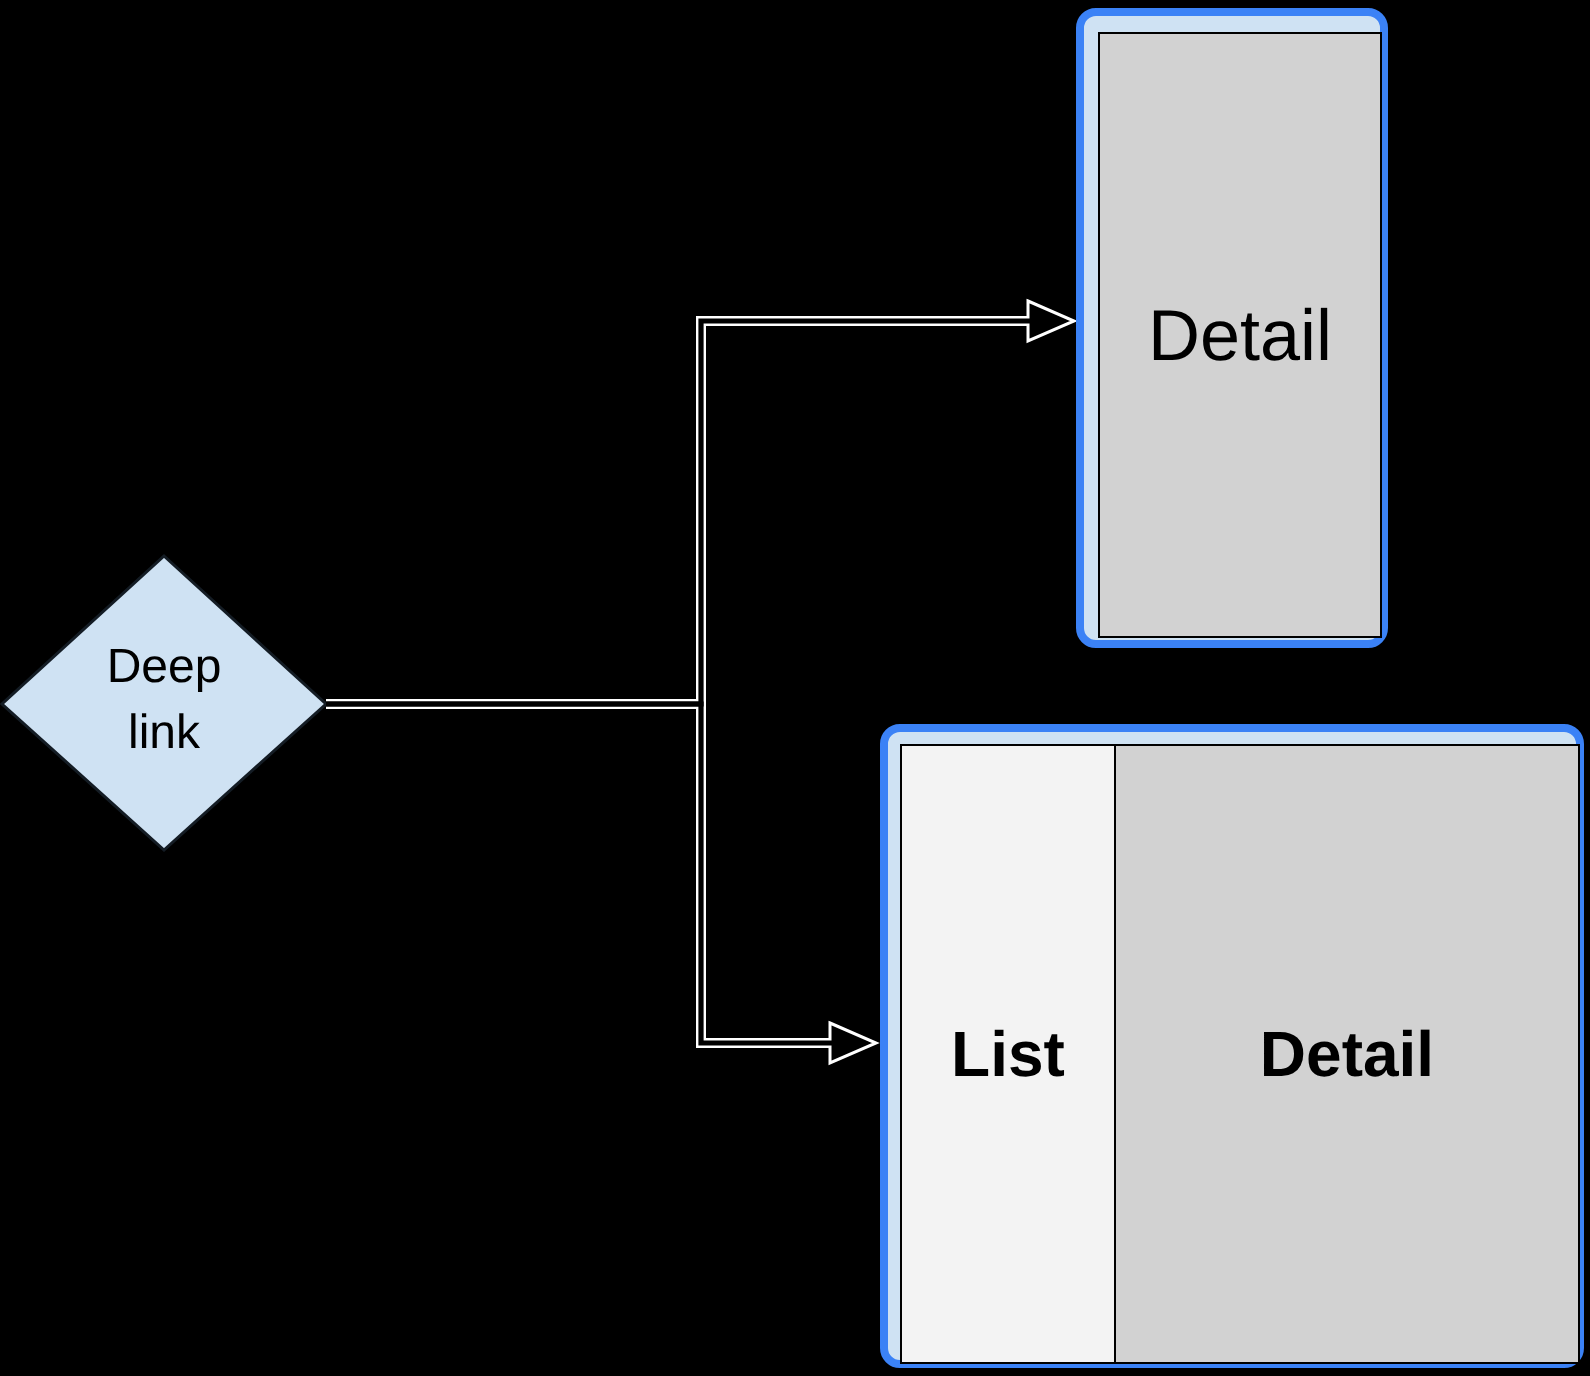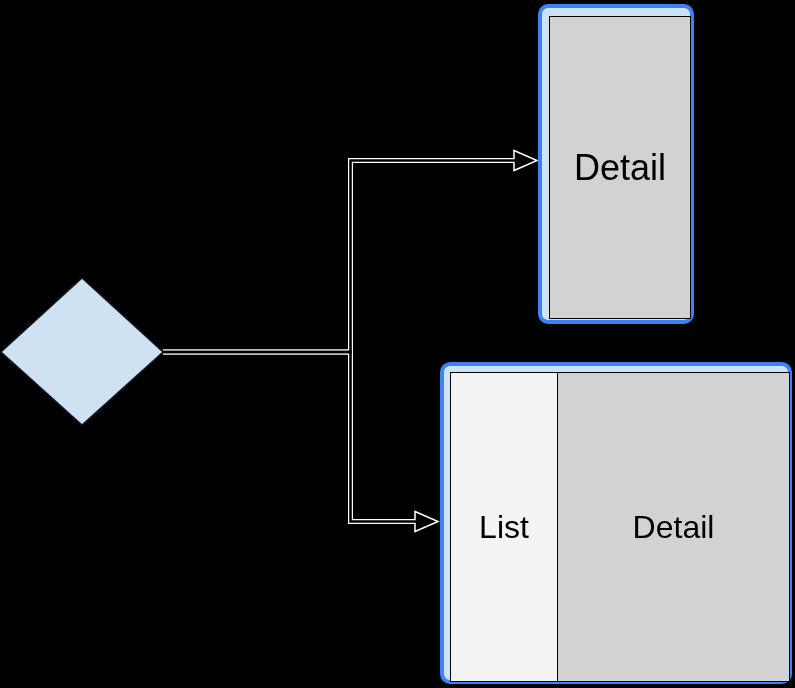--- a/index.html
+++ b/index.html
@@ -89,20 +89,21 @@
   }
   #detail-pane {
     flex: 1;
     display: flex;
     align-items: center;
     justify-content: center;
   }
   #tablet-screen .screen-text {
     font-size: 32px;
     color: #000;
+    font-weight: bold;
   }
 </style>
 </head>
 <body>
 
 <div id="canvas" style="background-color: rgb(0, 0, 0);">
 
   <svg id="connector-layer" viewBox="0 0 795 688" xmlns="http://www.w3.org/2000/svg">
 
     <polygon points="82,278 163,352 82,425 1,352" stroke="#141c24" stroke-width="1.5" fill="#cfe2f3"></polygon>
@@ -110,20 +111,21 @@
     <polygon points="514,150.5 537,160.5 514,170.5" fill="#000000" stroke-width="1.5" stroke="#ffffff"></polygon>
     <polygon points="415,511.5 438,521.5 415,531.5" fill="#000000" stroke-width="1.5" stroke="#ffffff"></polygon>
 
     <path d="M 163 352 H 350.5 V 160.5 H 514" fill="none" stroke-width="5" stroke="#ffffff"></path>
     <path d="M 163 352 H 350.5 V 521.5 H 415" fill="none" stroke-width="5" stroke="#ffffff"></path>
 
     <path d="M 163 352 H 350.5 V 160.5 H 516" fill="none" stroke-width="2.6" stroke="#000000"></path>
     <path d="M 163 352 H 350.5 V 521.5 H 417" fill="none" stroke-width="2.6" stroke="#000000"></path>
   </svg>
 
+  <div id="diamond-label" class="node-label">Deep link</div>
 
   <div id="phone-frame" class="device-frame" style="background-color: rgb(207, 226, 243);">
     <div id="phone-screen" style="background-color: rgb(210, 210, 210);">
       <span class="screen-text">Detail</span>
     </div>
   </div>
 
   <div id="tablet-frame" class="device-frame" style="background-color: rgb(207, 226, 243);">
     <div id="tablet-screen">
       <div id="list-pane" style="background-color: rgb(243, 243, 243);">

